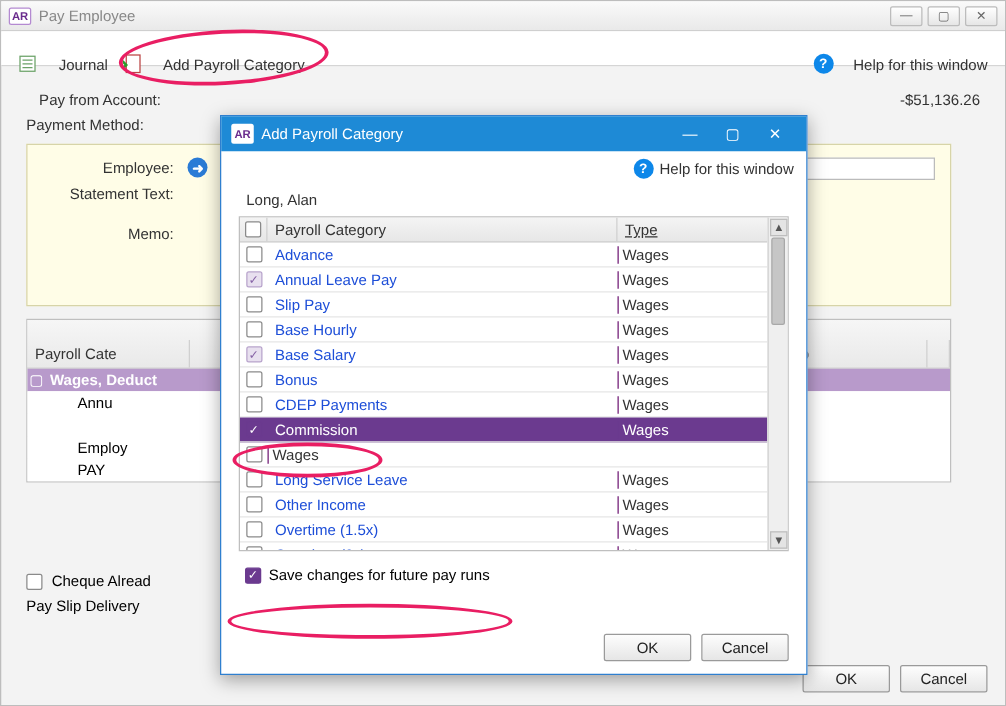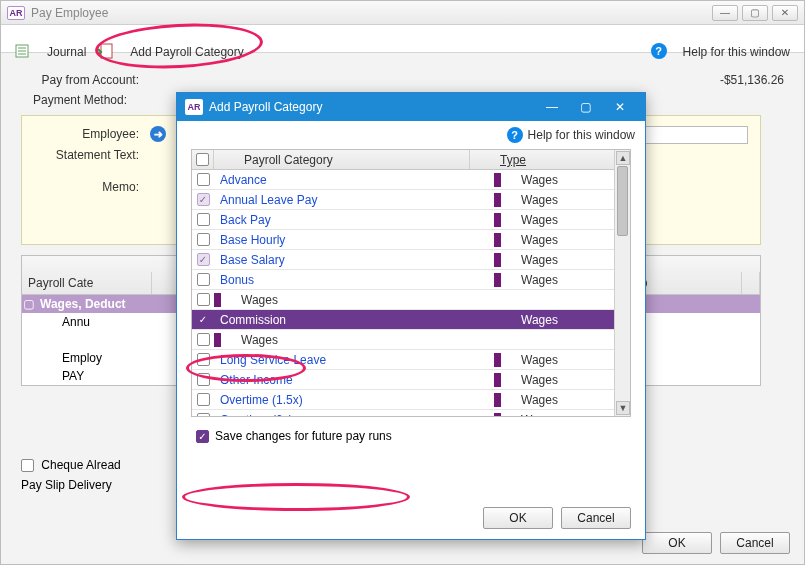--- a/index.html
+++ b/index.html
@@ -50,28 +50,28 @@
   .dlg-title-text { margin-left:6px; }
   .dlg-winbtns { margin-left:auto; display:flex; gap:0; }
   .dlg-wb { width:34px; height:20px; display:flex; align-items:center; justify-content:center; color:#fff; font-size:12px; }
   .dlg-help { display:flex; justify-content:flex-end; align-items:center; gap:5px; padding:6px 10px; color:#333; }
   .help-q { width:16px; height:16px; border-radius:50%; background:#0d87e9; color:#fff; display:inline-flex; align-items:center; justify-content:center; font-weight:bold; font-size:11px; }
 
   .dlg-body { padding:0 14px 0 14px; }
   .emp-name { padding:4px 0 6px 6px; color:#333; }
   .list-wrap { border:1px solid #bfbfbf; height:268px; position:relative; display:flex; }
   .list-inner { overflow:hidden; flex:1; }
-  .list-head { display:flex; background:linear-gradient(#f4f4f4,#e7e7e7); border-bottom:1px solid #c7c7c7; height:20px;gap:24px; }
+  .list-head { display:flex; background:linear-gradient(#f4f4f4,#e7e7e7); border-bottom:1px solid #c7c7c7; height:20px; }
   .lh-chk { width:22px; border-right:1px solid #d0d0d0; display:flex; align-items:center; justify-content:center; }
   .lh-cat { flex:1; border-right:1px solid #d0d0d0; padding:3px 6px; color:#333; }
   .lh-type { width:120px; padding:3px 6px; color:#333;text-decoration:underline; }
   .list-row { display:flex; height:20px; align-items:center; border-bottom:1px solid #e6e6e6; }
   .list-row .c-chk { width:22px; display:flex; align-items:center; justify-content:center; }
   .list-row .c-cat { flex:1; padding:0 6px; color:#1d4ed8; overflow:hidden; white-space:nowrap; }
-  .list-row .c-type { width:120px; padding:0 20px; color:#333; border-left:7px solid #701a75; }
+  .list-row .c-type { width:120px; padding:0 3px; color:#333; border-left:1px solid #701a75; }
   .list-row.selected { background:#6b3a8f; color:#fff; }
   .list-row.selected .c-cat, .list-row.selected .c-type { color:#fff; border-left-color:#6b3a8f; }
 
   .cbox { width:13px; height:13px; border:1px solid #8a8a8a; border-radius:2px; background:#fff; display:inline-flex; align-items:center; justify-content:center; }
   .cbox.checked { background:#6b3a8f; border-color:#6b3a8f; color:#fff; font-size:10px; }
   .cbox.gray { background:#e8e0ef; color:#8561a5; font-size:10px; border-color:#b8a4cc;}
   .sb { width:16px; background:#efefef; border-left:1px solid #cfcfcf; position:relative; }
   .sb-thumb { position:absolute; top:16px; left:2px; width:11px; height:70px; background:#c6c6c6; border:1px solid #a8a8a8; border-radius:2px; }
   .sb-arrow { width:14px; height:14px; position:absolute; left:1px; background:#e4e4e4; border:1px solid #bdbdbd; display:flex; align-items:center; justify-content:center; font-size:9px; color:#555;}
   .sb-arrow.top{ top:1px;} .sb-arrow.bot{ bottom:1px;}
@@ -122,25 +122,25 @@
     </div>
     <div class="tb-spacer"></div>
     <div class="tb-item">
       <span class="help-q">?</span>
       <span>Help for this window</span>
     </div>
   </div>
 
   <div class="body-area">
     <div class="row">
-      <span class="lbl" style="width:118px;text-align:right">Pay from Account:</span>
+      <span class="lbl" style="width:118px;text-align:center">Pay from Account:</span>
       <span class="right-amount">-$51,136.26</span>
     </div>
     <div class="row">
-      <span class="lbl" style="width:118px;text-align:center">Payment Method:</span>
+      <span class="lbl" style="width:118px;text-align:left">Payment Method:</span>
     </div>
 
     <div class="cream-panel">
       <div style="margin-bottom:6px;">
         <span class="lbl-r">Employee:</span>
         <span class="arrow-circle">➜</span>
       </div>
       <div style="margin-bottom:18px;">
         <span class="lbl-r">Statement Text:</span>
       </div>
@@ -206,20 +206,21 @@
       <div class="dlg-wb">▢</div>
       <div class="dlg-wb">✕</div>
     </div>
   </div>
   <div class="dlg-help">
     <span class="help-q">?</span>
     <span>Help for this window</span>
   </div>
 
   <div class="dlg-body">
+    <div class="emp-name">Long, Alan</div>
 
     <div class="list-wrap">
       <div class="list-inner">
         <div class="list-head">
           <div class="lh-chk">
               <span class="cbox"></span>
             </div>
           <div class="lh-cat">Payroll Category</div>
           <div class="lh-type">Type</div>
         </div>
@@ -235,21 +236,21 @@
               <div class="c-chk">
                 <span class="cbox gray">✓</span>
               </div>
               <div class="c-cat">Annual Leave Pay</div>
               <div class="c-type">Wages</div>
             </div>
             <div class="list-row">
               <div class="c-chk">
                 <span class="cbox"></span>
               </div>
-              <div class="c-cat">Back Pay</div>
+              <div class="c-cat">Slip Pay</div>
               <div class="c-type">Wages</div>
             </div>
             <div class="list-row">
               <div class="c-chk">
                 <span class="cbox"></span>
               </div>
               <div class="c-cat">Base Hourly</div>
               <div class="c-type">Wages</div>
             </div>
             <div class="list-row">
@@ -263,20 +264,21 @@
               <div class="c-chk">
                 <span class="cbox"></span>
               </div>
               <div class="c-cat">Bonus</div>
               <div class="c-type">Wages</div>
             </div>
             <div class="list-row">
               <div class="c-chk">
                 <span class="cbox"></span>
               </div>
+              <div class="c-cat">CDEP Payments</div>
               <div class="c-type">Wages</div>
             </div>
             <div class="list-row selected">
               <div class="c-chk">
                 <span class="cbox checked">✓</span>
               </div>
               <div class="c-cat">Commission</div>
               <div class="c-type">Wages</div>
             </div>
             <div class="list-row">

